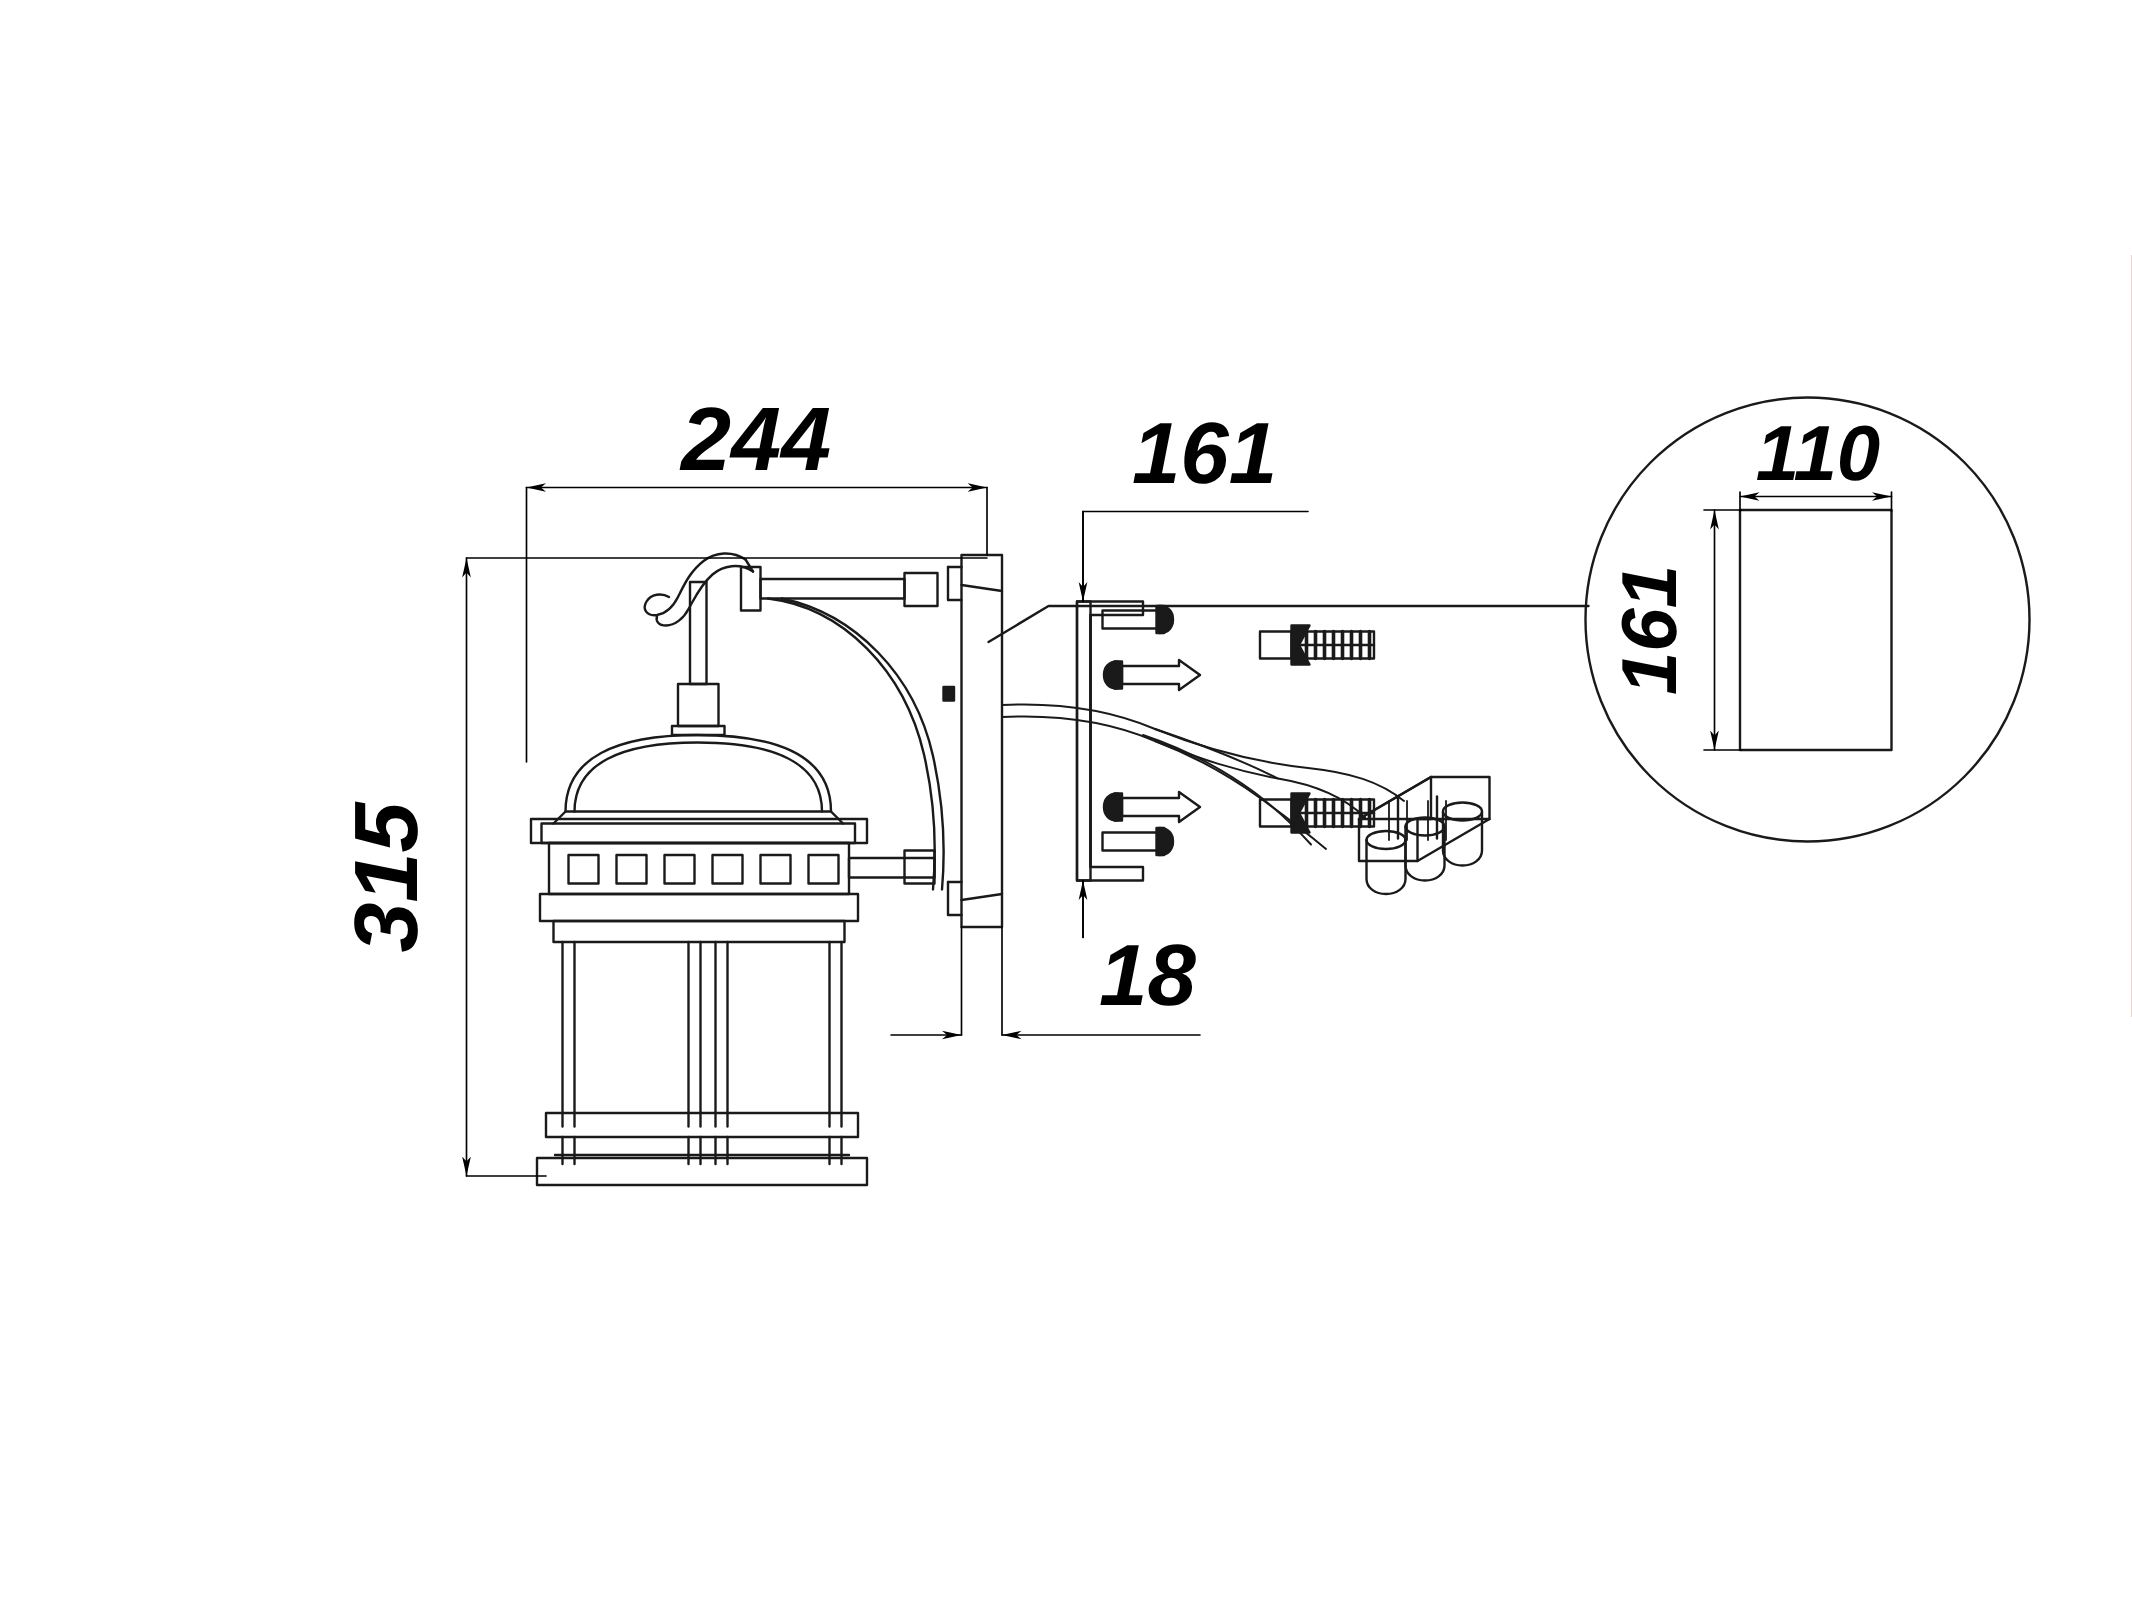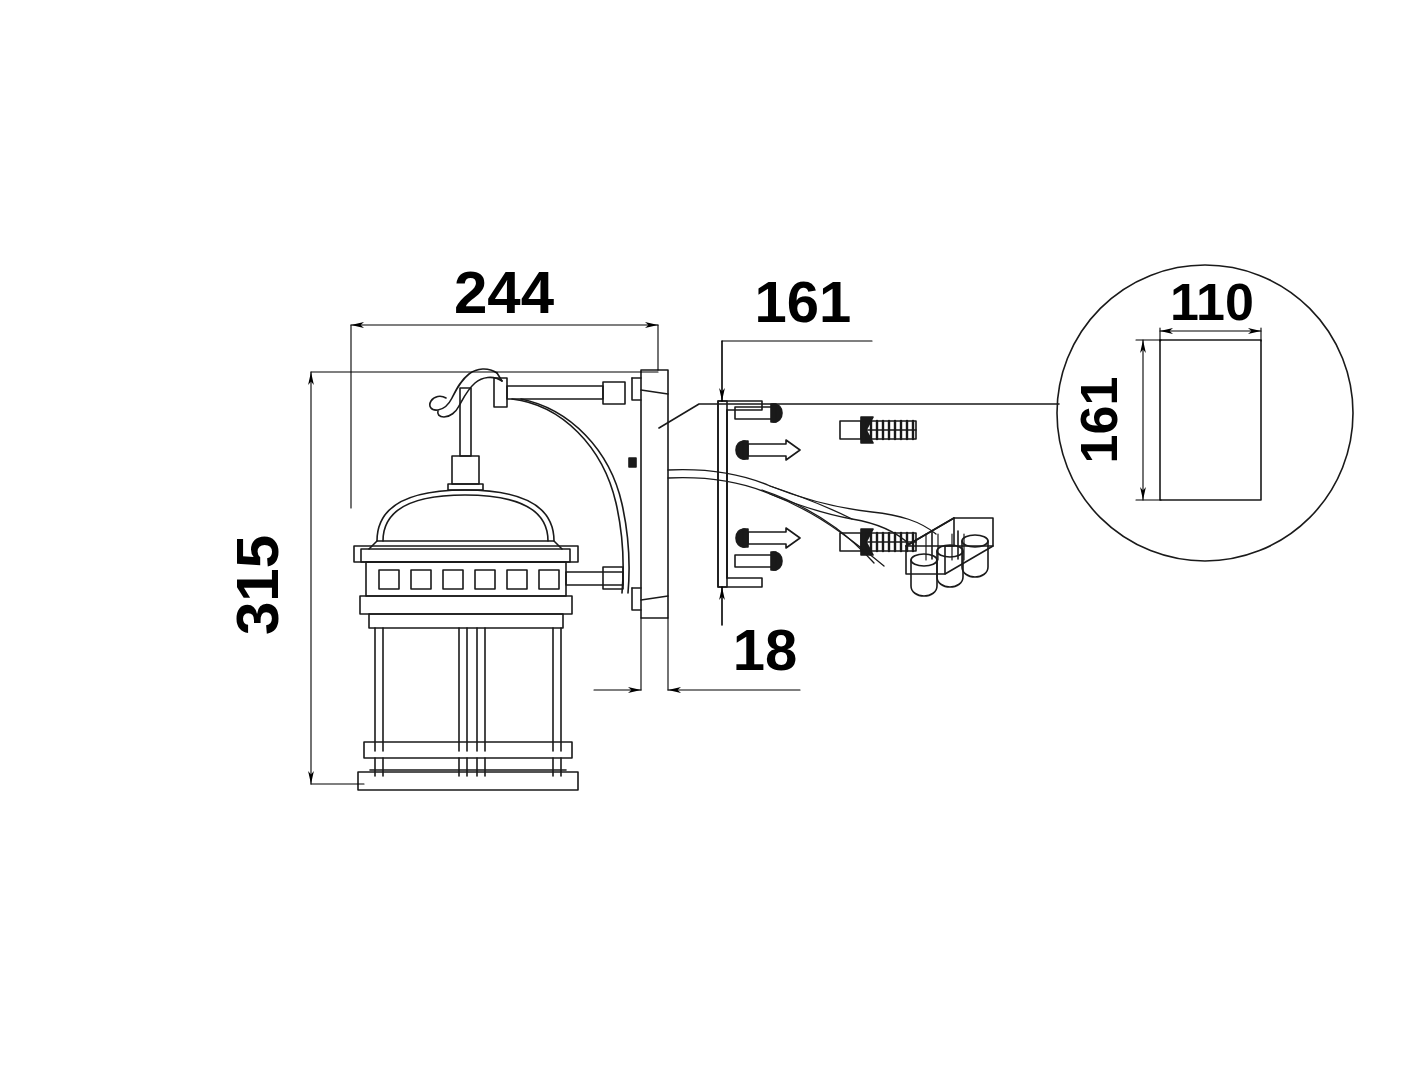--- a/index.html
+++ b/index.html
@@ -10,20 +10,21 @@
   }
   body {
     font-family: "Liberation Sans", sans-serif;
   }
   #sheet {
     position: relative;
     width: 1421px;
     height: 1067px;
     background: #c2410c;
     overflow: hidden;
+    font-style: italic;
   }
   #sheet svg {
     display: block;
   }
   .dim-text {
     font-family: "Liberation Sans", sans-serif;
     font-weight: bold;
     fill: #000000;
   }
 </style>

